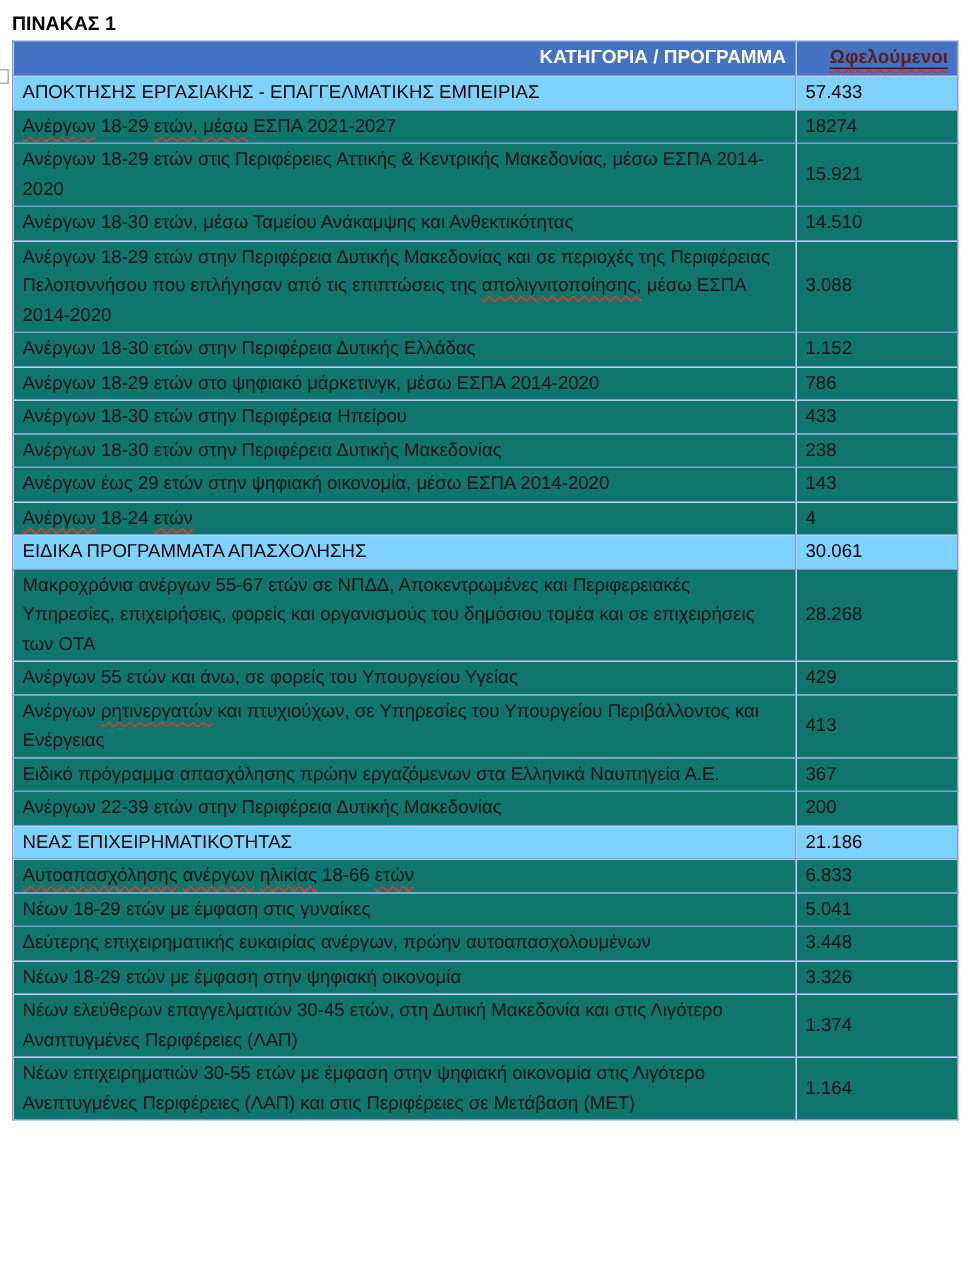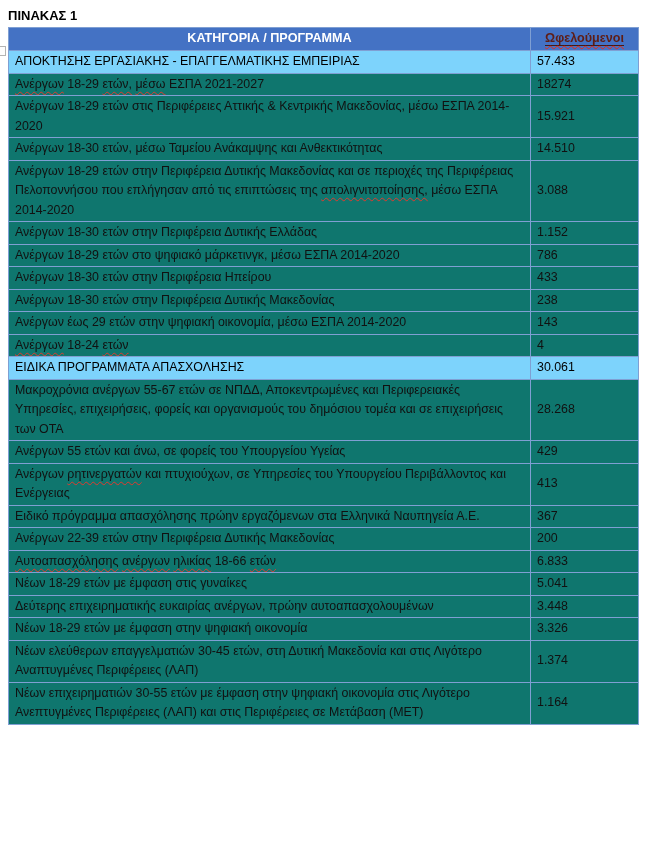--- a/index.html
+++ b/index.html
@@ -42,21 +42,21 @@
     padding: 1px 6px;
     vertical-align: middle;
     overflow: hidden;
   }
   .col-program { width: 522px; }
   .col-num { width: 108px; }
 
   .benef-table thead th {
     background: #4472c4;
     color: #ffffff;
-    text-align: center;
+    text-align: right;
     font-weight: bold;
     height: 23px;
     font-size: 12.6px;
   }
   th.hdr-num { padding-left: 6px; }
   .benef-hdr-wavy {
     text-decoration: underline wavy #e8291a;
     text-decoration-thickness: 1px;
     text-underline-offset: 3px;
     text-decoration-skip-ink: none;
@@ -160,20 +160,24 @@
           <td class="cell-num">413</td>
         </tr>
         <tr class="data-row">
           <td><span>Ειδικό πρόγραμμα απασχόλησης πρώην εργαζόμενων στα Ελληνικά Ναυπηγεία Α.Ε.</span></td>
           <td class="cell-num">367</td>
         </tr>
         <tr class="data-row">
           <td><span>Ανέργων 22-39 ετών στην Περιφέρεια Δυτικής Μακεδονίας</span></td>
           <td class="cell-num">200</td>
         </tr>
+        <tr class="section">
+          <td><span>ΝΕΑΣ ΕΠΙΧΕΙΡΗΜΑΤΙΚΟΤΗΤΑΣ</span></td>
+          <td class="cell-num">21.186</td>
+        </tr>
         <tr class="data-row">
           <td><span class="sq">Αυτοαπασχόλησης</span><span> </span><span class="sq">ανέργων</span><span> </span><span class="sq">ηλικίας</span><span> 18-66 </span><span class="sq">ετών</span></td>
           <td class="cell-num">6.833</td>
         </tr>
         <tr class="data-row">
           <td><span>Νέων 18-29 ετών με έμφαση στις γυναίκες</span></td>
           <td class="cell-num">5.041</td>
         </tr>
         <tr class="data-row">
           <td><span>Δεύτερης επιχειρηματικής ευκαιρίας ανέργων, πρώην  αυτοαπασχολουμένων</span></td>

